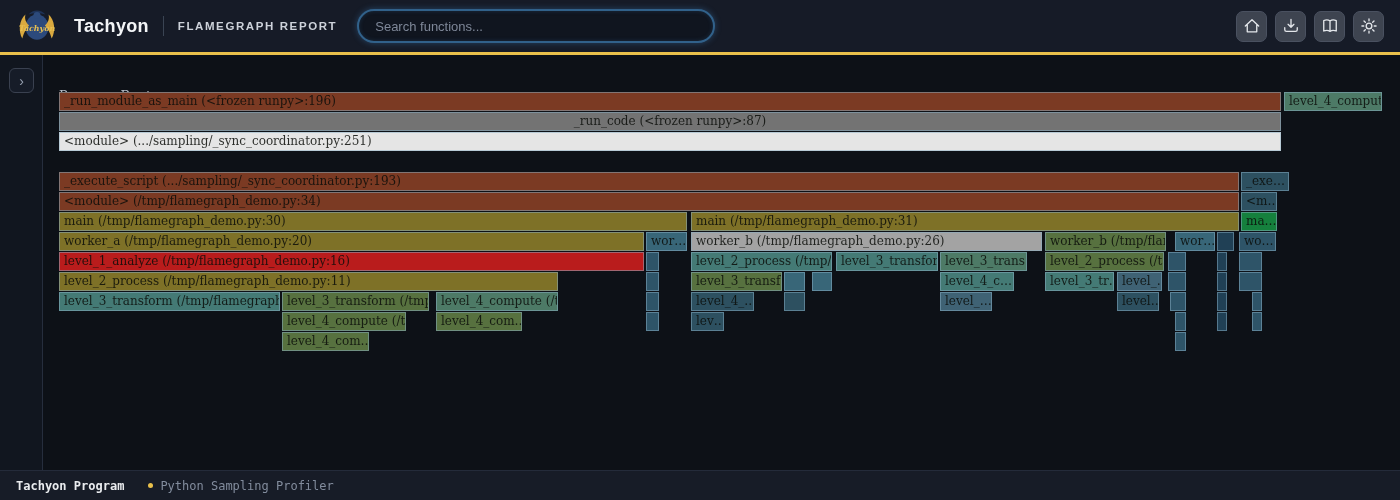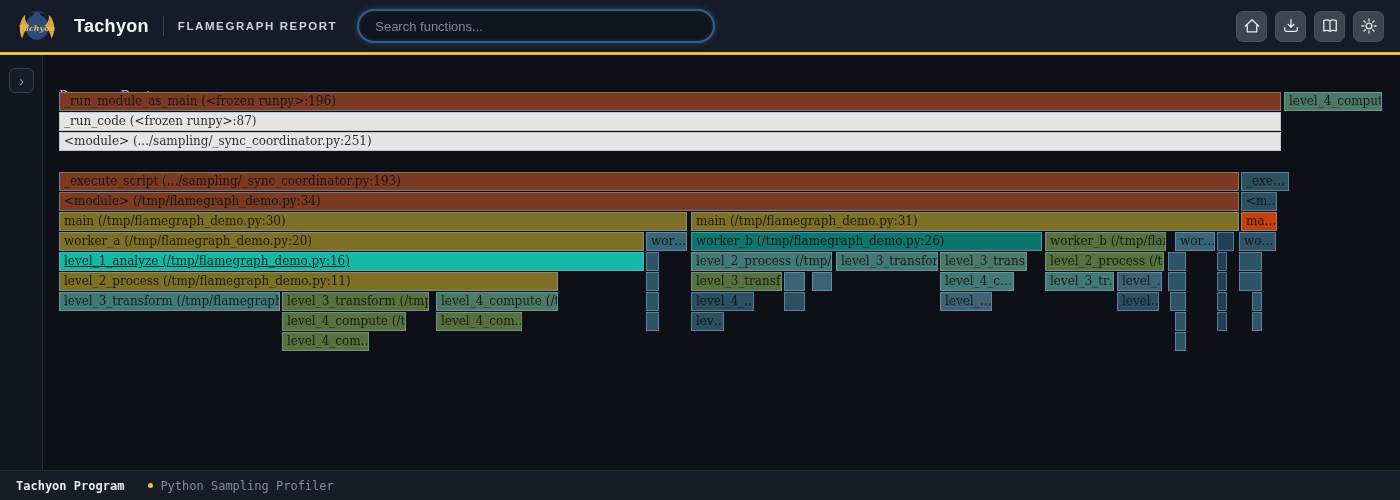--- a/index.html
+++ b/index.html
@@ -94,37 +94,37 @@
   <div class="sidebar">
     <div class="sb-toggle">
       <span>›</span>
     </div>
   </div>
   <div class="flame-area">
     <div class="root-label">Program Root</div>
 
   <div class="flame-bar" style="left: 16px; top: 37px; width: 1222px; height: 19px; background: rgb(123, 58, 35);">_run_module_as_main (&lt;frozen runpy&gt;:196)</div>
       <div class="flame-bar" style="left: 1241px; top: 37px; width: 98px; height: 19px; background: rgb(77, 122, 102);">level_4_comput…</div>
-      <div class="flame-bar" style="left: 16px; top: 57px; width: 1222px; height: 19px; background: #e5e5e5;">_run_code (&lt;frozen runpy&gt;:87)</div>
+      <div class="flame-bar" style="left: 16px; top: 57px; width: 1222px; height: 19px; background: #737373; text-align: center;">_run_code (&lt;frozen runpy&gt;:87)</div>
       <div class="flame-bar" style="left: 16px; top: 77px; width: 1222px; height: 19px; background: #e5e5e5;">&lt;module&gt; (.../sampling/_sync_coordinator.py:251)</div>
       <div class="flame-bar" style="left: 16px; top: 117px; width: 1180px; height: 19px; background: rgb(123, 58, 35);">_execute_script (.../sampling/_sync_coordinator.py:193)</div>
       <div class="flame-bar" style="left: 1198px; top: 117px; width: 48px; height: 19px; background: rgb(45, 80, 96);">_exe…</div>
       <div class="flame-bar" style="left: 16px; top: 137px; width: 1180px; height: 19px; background: rgb(123, 58, 35);">&lt;module&gt; (/tmp/flamegraph_demo.py:34)</div>
       <div class="flame-bar" style="left: 1198px; top: 137px; width: 36px; height: 19px; background: rgb(45, 80, 96);">&lt;m…</div>
       <div class="flame-bar" style="left: 16px; top: 157px; width: 628px; height: 19px; background: rgb(126, 113, 39);">main (/tmp/flamegraph_demo.py:30)</div>
       <div class="flame-bar" style="left: 648px; top: 157px; width: 548px; height: 19px; background: rgb(126, 113, 39);">main (/tmp/flamegraph_demo.py:31)</div>
-      <div class="flame-bar" style="left: 1198px; top: 157px; width: 36px; height: 19px; background: #c2410c;">ma…</div>
+      <div class="flame-bar" style="left: 1198px; top: 157px; width: 36px; height: 19px; background: #15803d;">ma…</div>
       <div class="flame-bar" style="left: 16px; top: 177px; width: 585px; height: 19px; background: rgb(126, 113, 39);">worker_a (/tmp/flamegraph_demo.py:20)</div>
       <div class="flame-bar" style="left: 603px; top: 177px; width: 41px; height: 19px; background: rgb(56, 102, 120);">wor…</div>
-      <div class="flame-bar" style="left: 648px; top: 177px; width: 351px; height: 19px; background: #0f766e;">worker_b (/tmp/flamegraph_demo.py:26)</div>
+      <div class="flame-bar" style="left: 648px; top: 177px; width: 351px; height: 19px; background: #a3a3a3;">worker_b (/tmp/flamegraph_demo.py:26)</div>
       <div class="flame-bar" style="left: 1002px; top: 177px; width: 121px; height: 19px; background: rgb(87, 113, 63);">worker_b (/tmp/flame…</div>
       <div class="flame-bar" style="left: 1132px; top: 177px; width: 40px; height: 19px; background: rgb(56, 102, 120);">wor…</div>
       <div class="flame-bar" style="left: 1174px; top: 177px; width: 17px; height: 19px; background: rgb(32, 64, 85);"></div>
       <div class="flame-bar" style="left: 1196px; top: 177px; width: 37px; height: 19px; background: rgb(46, 84, 104);">wo…</div>
-      <div class="flame-bar" style="left: 16px; top: 197px; width: 585px; height: 19px; background: #14b8a6; text-decoration: underline;">level_1_analyze (/tmp/flamegraph_demo.py:16)</div>
+      <div class="flame-bar" style="left: 16px; top: 197px; width: 585px; height: 19px; background: #b91c1c;">level_1_analyze (/tmp/flamegraph_demo.py:16)</div>
       <div class="flame-bar" style="left: 603px; top: 197px; width: 13px; height: 19px; background: rgb(46, 84, 104);"></div>
       <div class="flame-bar" style="left: 648px; top: 197px; width: 141px; height: 19px; background: rgb(68, 122, 117);">level_2_process (/tmp/fla…</div>
       <div class="flame-bar" style="left: 793px; top: 197px; width: 102px; height: 19px; background: rgb(68, 122, 117);">level_3_transform…</div>
       <div class="flame-bar" style="left: 897px; top: 197px; width: 87px; height: 19px; background: rgb(77, 122, 102);">level_3_trans…</div>
       <div class="flame-bar" style="left: 1002px; top: 197px; width: 119px; height: 19px; background: rgb(87, 113, 63);">level_2_process (/tm…</div>
       <div class="flame-bar" style="left: 1125px; top: 197px; width: 18px; height: 19px; background: rgb(46, 84, 104);"></div>
       <div class="flame-bar" style="left: 1174px; top: 197px; width: 9px; height: 19px; background: rgb(32, 64, 85);"></div>
       <div class="flame-bar" style="left: 1196px; top: 197px; width: 23px; height: 19px; background: rgb(46, 84, 104);"></div>
       <div class="flame-bar" style="left: 16px; top: 217px; width: 499px; height: 19px; background: rgb(126, 113, 39);">level_2_process (/tmp/flamegraph_demo.py:11)</div>
       <div class="flame-bar" style="left: 603px; top: 217px; width: 13px; height: 19px; background: rgb(46, 84, 104);"></div>

